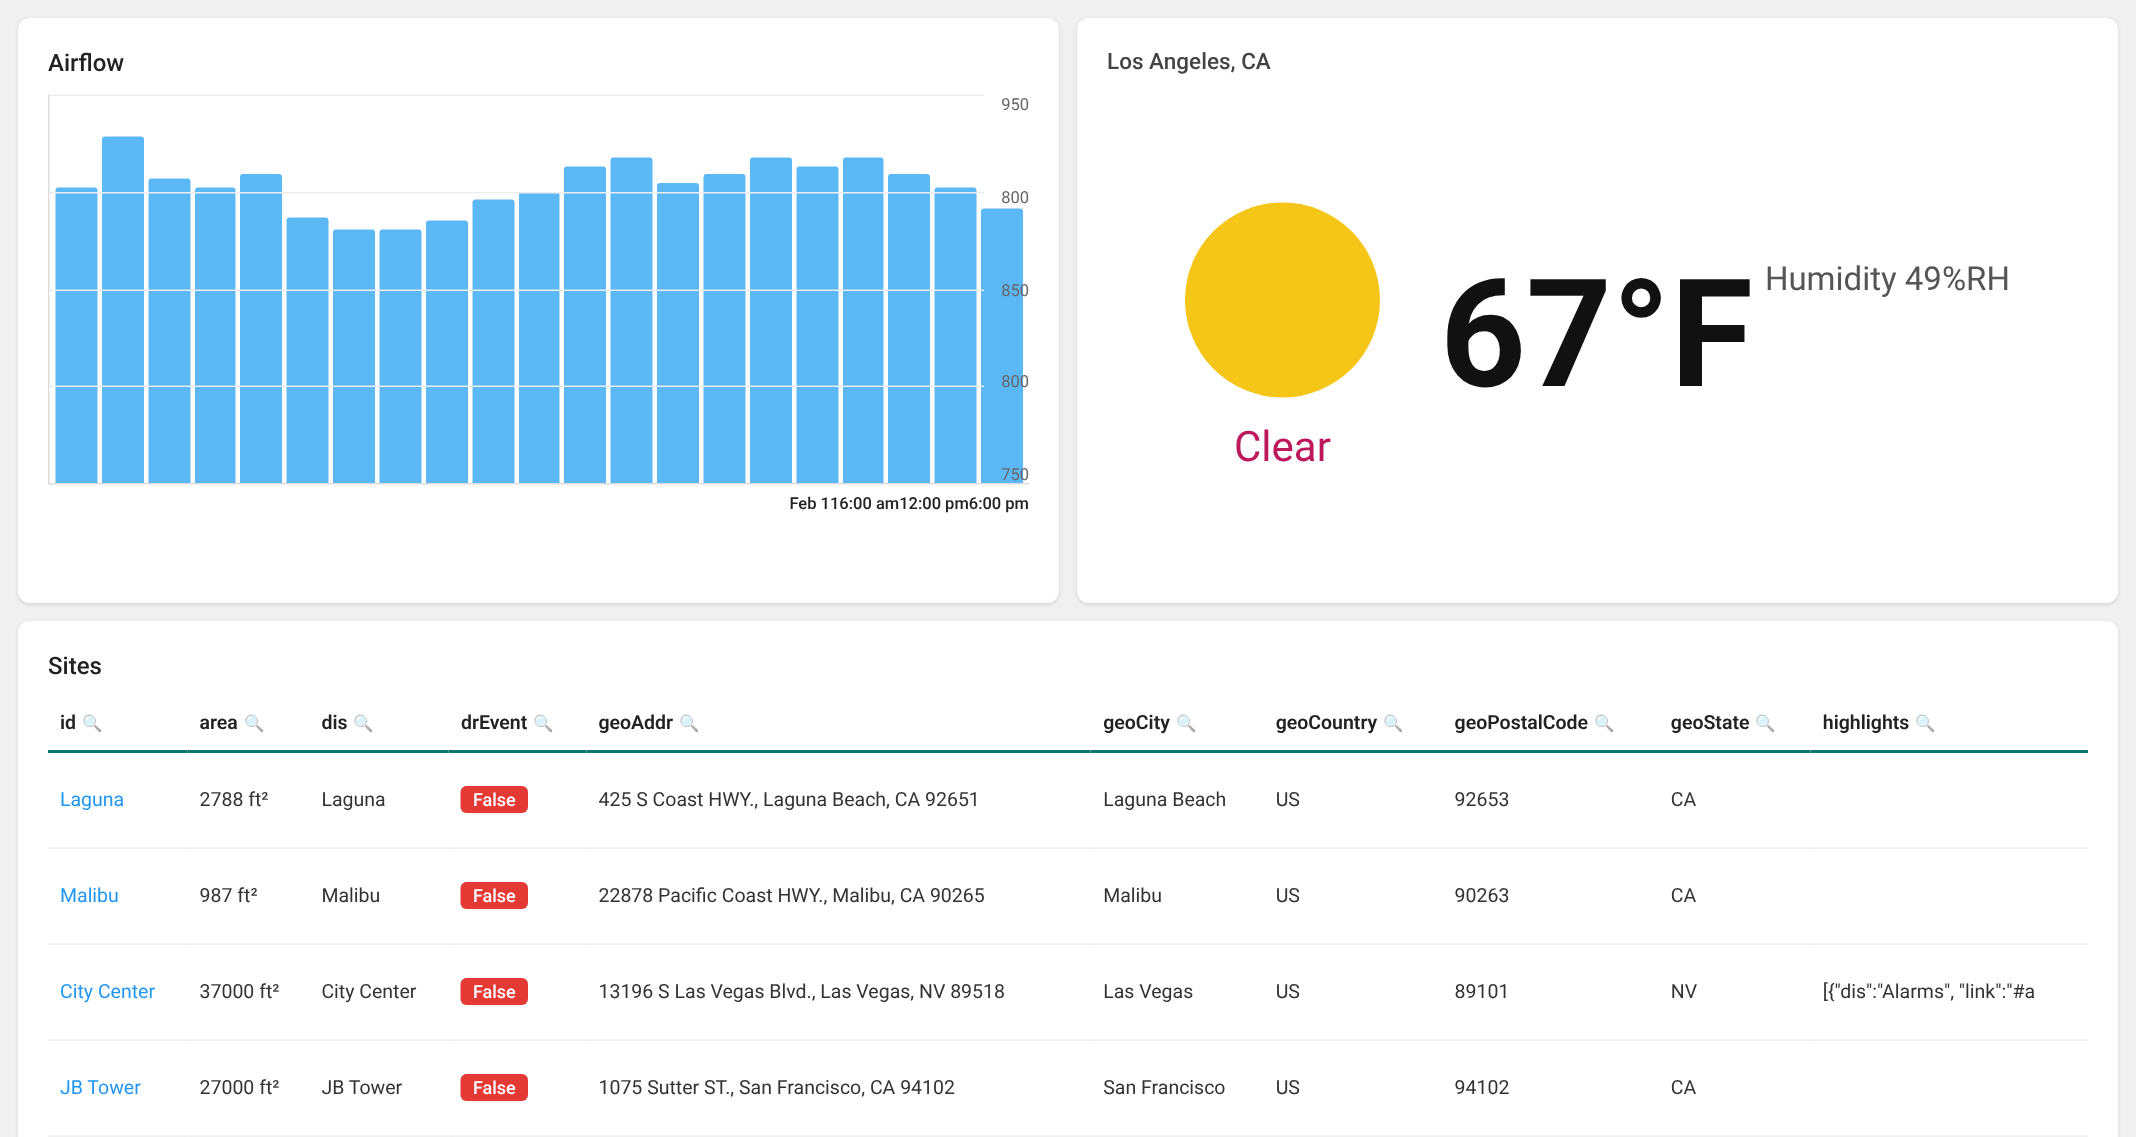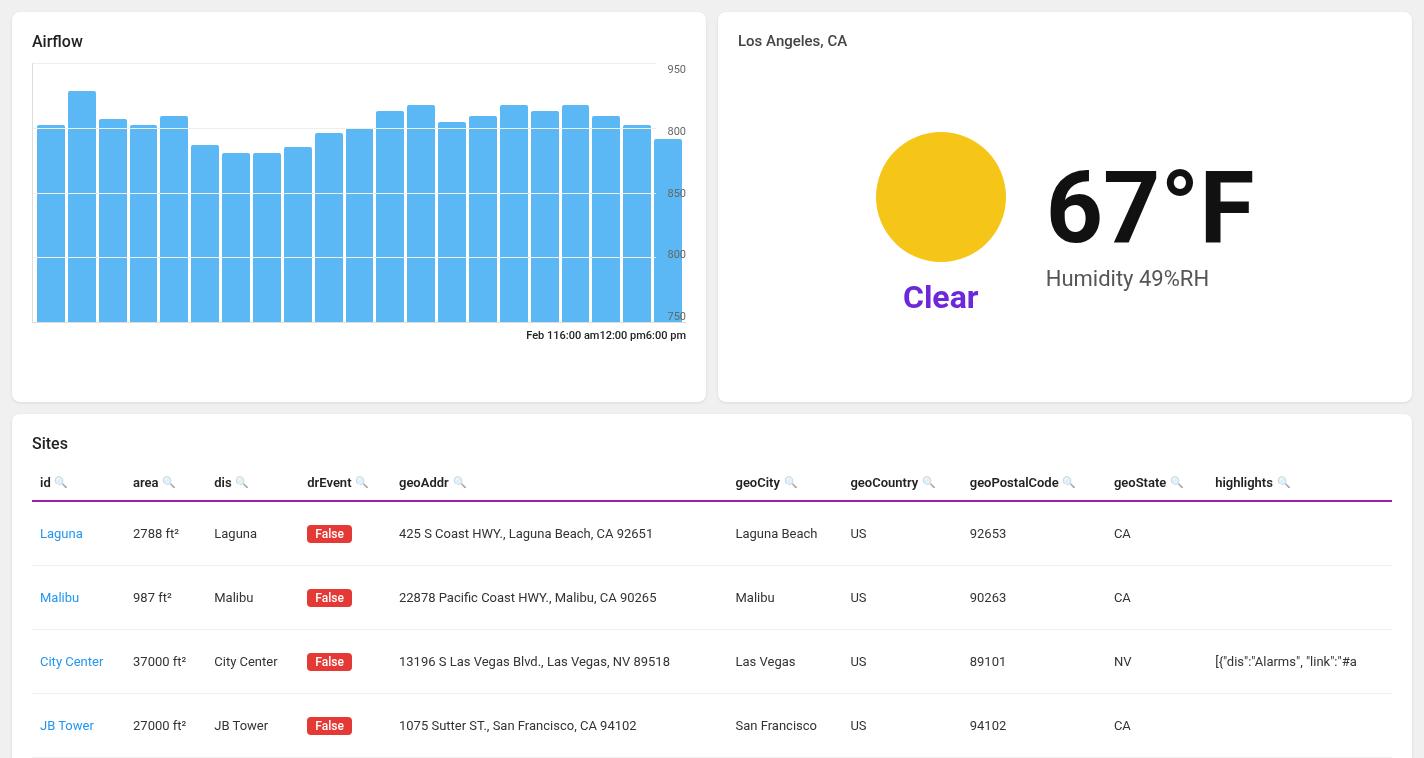--- a/index.html
+++ b/index.html
@@ -113,27 +113,27 @@
       align-items: center;
       gap: 16px;
     }
     .sun-icon {
       width: 130px;
       height: 130px;
       border-radius: 50%;
       background: #f5c518;
     }
     .weather-condition {
-      font-size: 32px;
-      font-weight: 700;
-      color: #6d28d9;
+      font-size: 28px;
+      font-weight: 400;
+      color: #be185d;
     }
     .weather-right {
       display: flex;
-      flex-direction: column;
+      flex-direction: row;
       align-items: flex-start;
       gap: 8px;
     }
     .weather-temp {
       font-size: 100px;
       font-weight: 700;
       color: #111;
       line-height: 1;
     }
     .weather-humidity {
@@ -155,21 +155,21 @@
       overflow-x: auto;
       overflow-y: hidden;
       flex: 1;
     }
     table {
       width: 100%;
       border-collapse: collapse;
       font-size: 13px;
     }
     thead tr {
-      border-bottom: 2px solid #a21caf;
+      border-bottom: 2px solid #0f766e;
     }
     th {
       padding: 10px 8px;
       text-align: left;
       font-weight: 600;
       color: #222;
       font-size: 13px;
       white-space: nowrap;
       cursor: pointer;
     }

